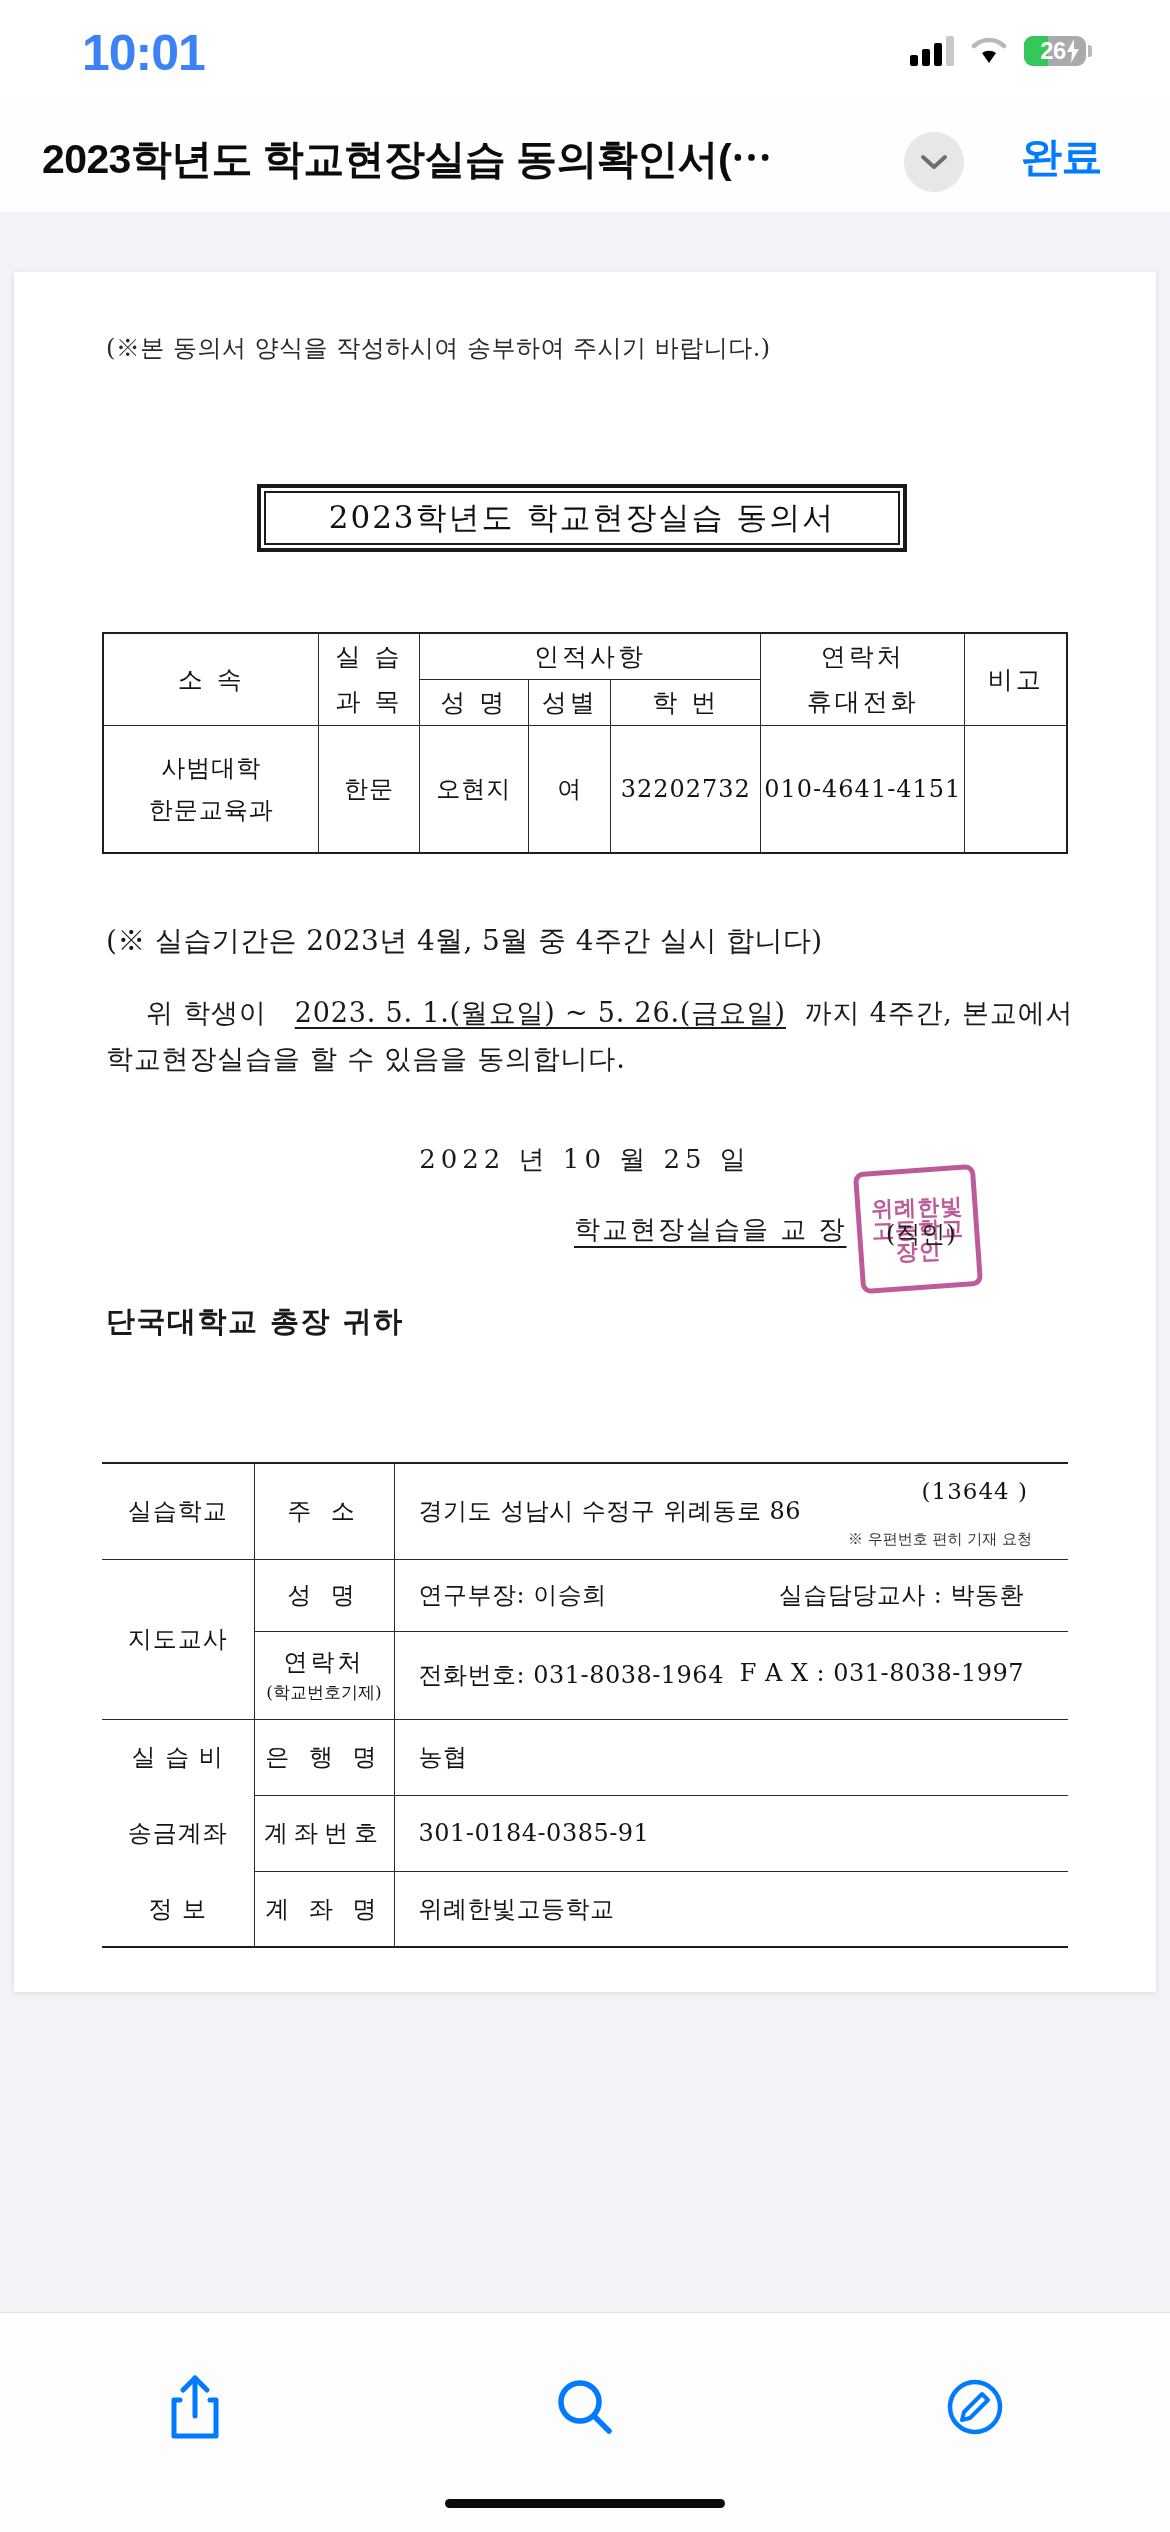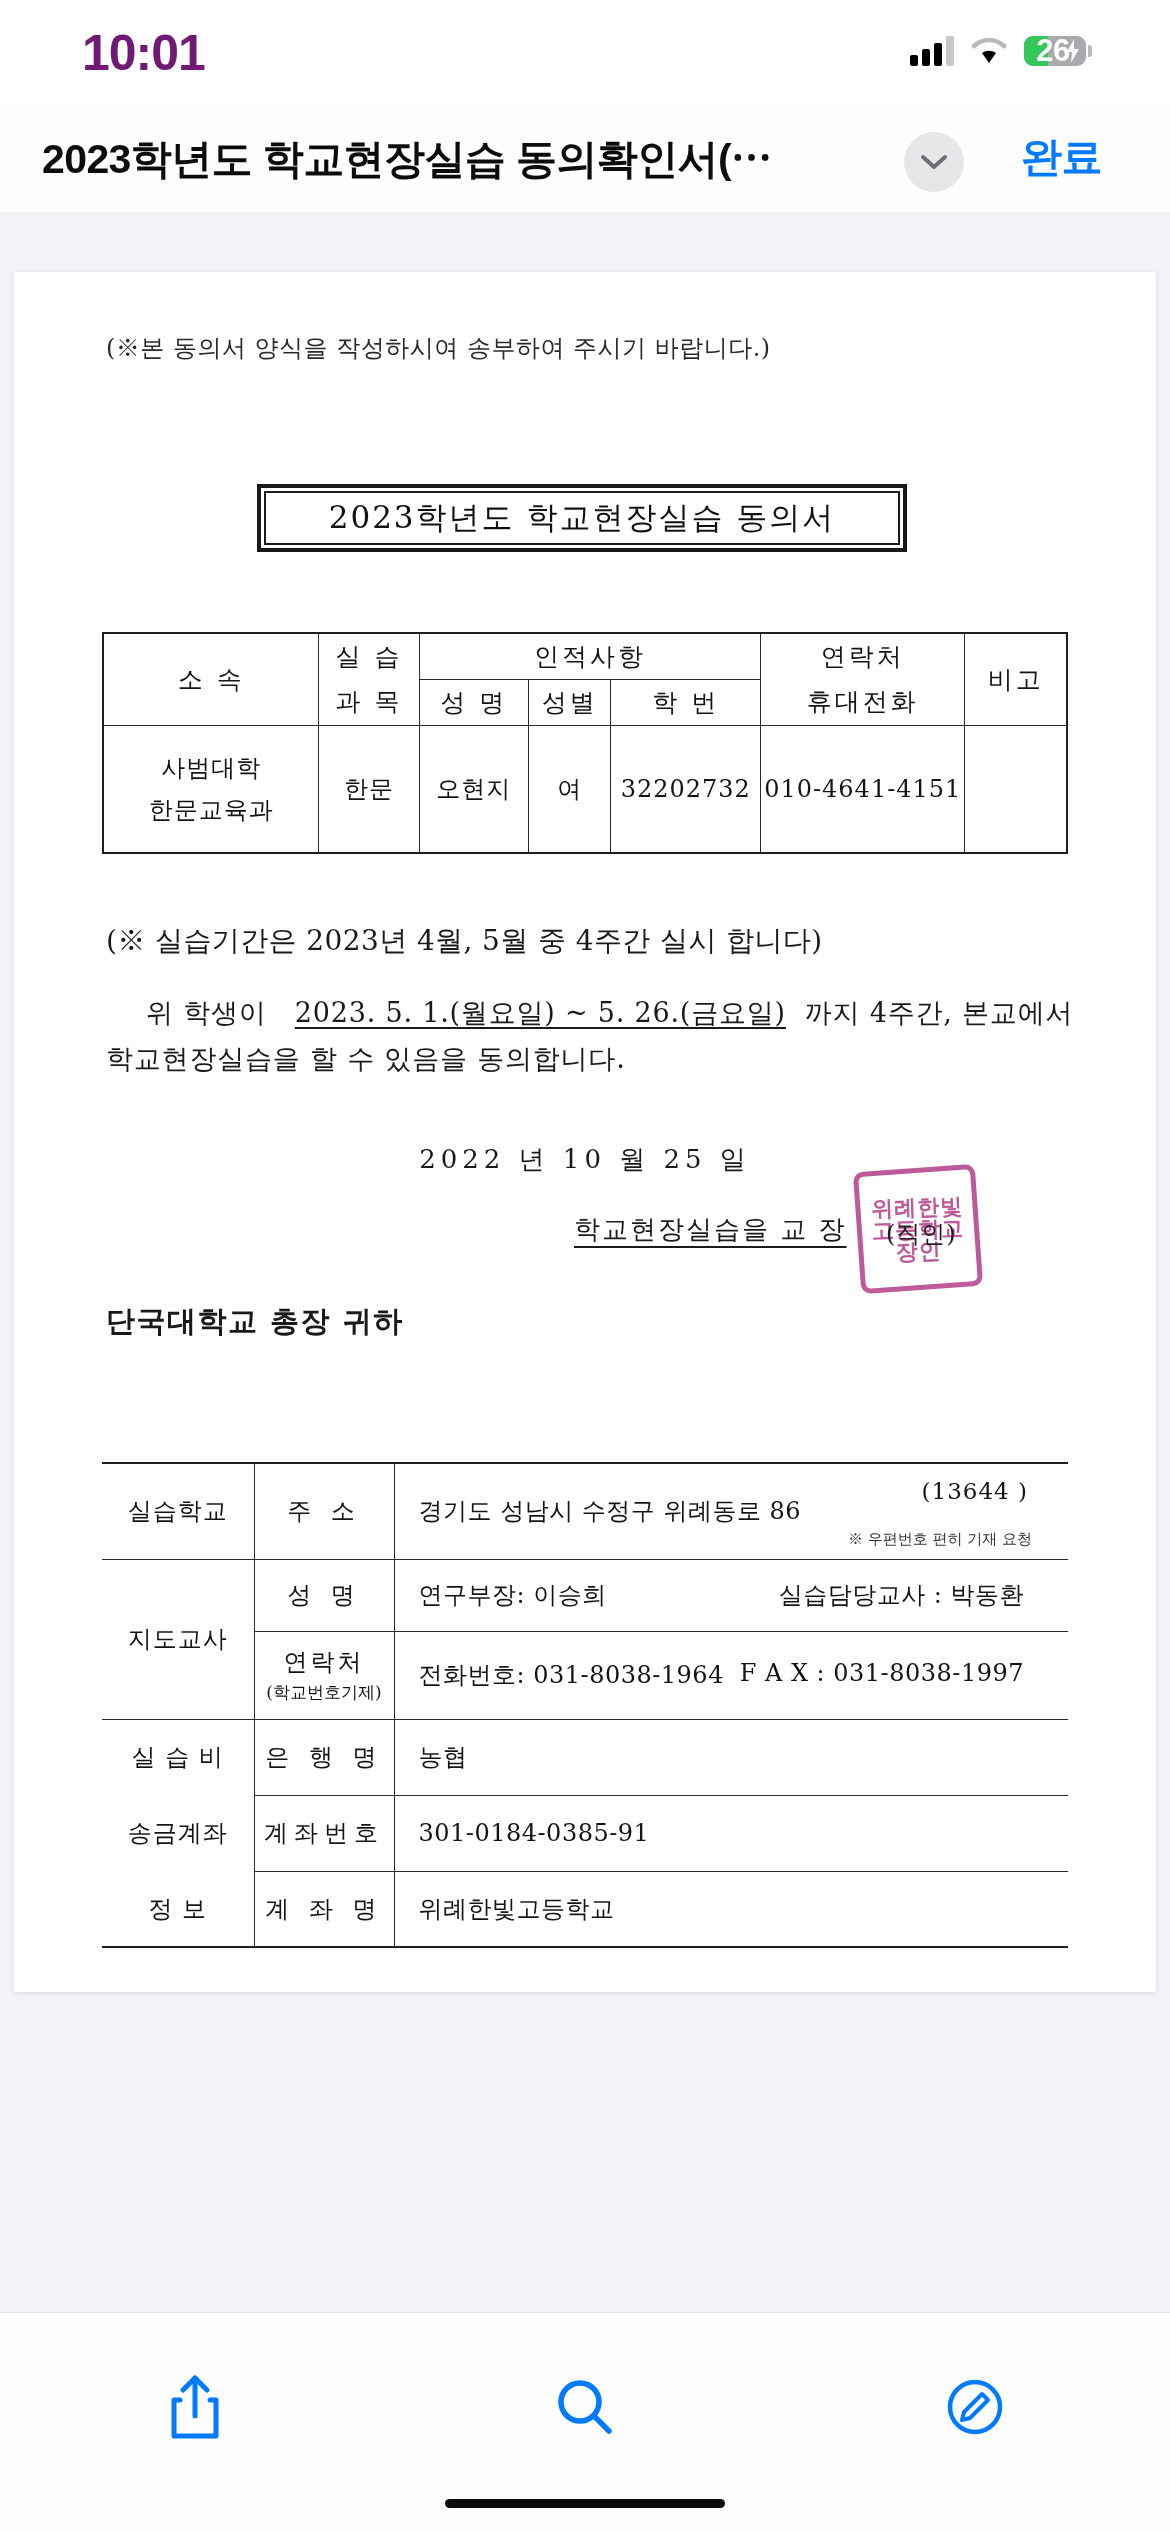--- a/index.html
+++ b/index.html
@@ -13,21 +13,21 @@
   }
   #root { position:relative; width:1170px; height:2532px; background:#f7f8fa; }
 
   
   .statusbar{
     position:absolute; top:0; left:0; width:1170px; height:100px;
     background:#ffffff;
   }
   .status-time{
     position:absolute; left:82px; top:24px;
-    font-size:50px; font-weight:700; letter-spacing:-1px; color:#701a75;
+    font-size:50px; font-weight:700; letter-spacing:-1px; color:#3b82f6;
     font-family:"Liberation Sans", sans-serif;
   }
   .status-right{
     position:absolute; right:78px; top:30px;
     display:flex; align-items:center; gap:17px; height:42px;
   }
   .sig-bars{ display:flex; align-items:flex-end; gap:4px; height:30px; }
   .sig-bars i{ display:block; width:8px; background:#000; border-radius:2px; }
   .sig-bars i:nth-child(1){ height:11px; }
   .sig-bars i:nth-child(2){ height:17px; }
@@ -38,21 +38,21 @@
   .battery{
     position:relative; width:62px; height:30px;
     border-radius:9px; background:#a9a9ae; overflow:hidden;
     display:flex; align-items:center;
   }
   .battery .fill{
     position:absolute; left:0; top:0; bottom:0; width:38%; background:#34c759;
   }
   .battery .pct{
     position:relative; z-index:2; width:100%; text-align:center;
-    font-size:31px; font-weight:700; color:#fff; letter-spacing:-0.5px;
+    font-size:24px; font-weight:700; color:#fff; letter-spacing:-0.5px;
     padding-right:4px;
   }
   .battery-cap{
     width:4px; height:12px; background:#b9b9bd; border-radius:0 3px 3px 0;
     margin-left:2px;
   }
   .batt-wrap{ display:flex; align-items:center; }
   .bolt{ position:absolute; right:6px; top:3px; z-index:3; }
 
   

